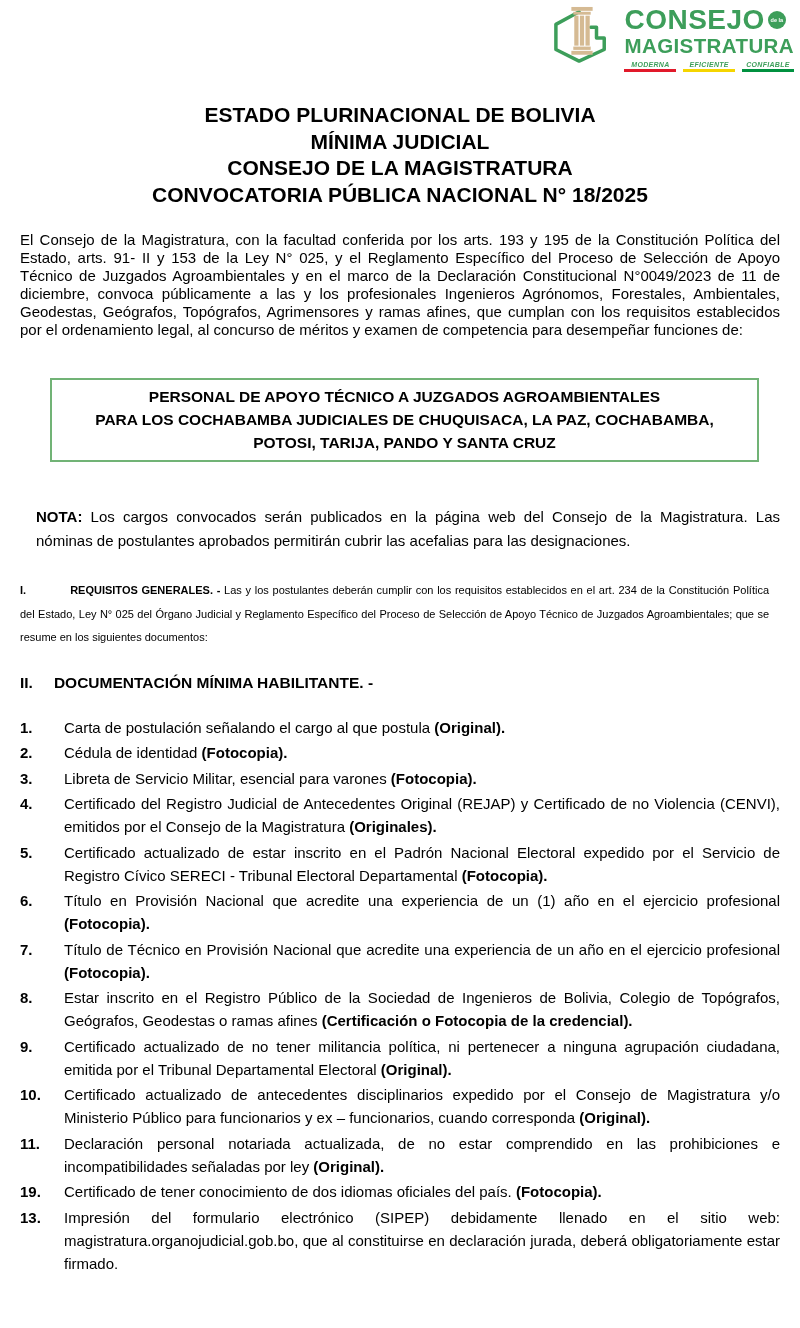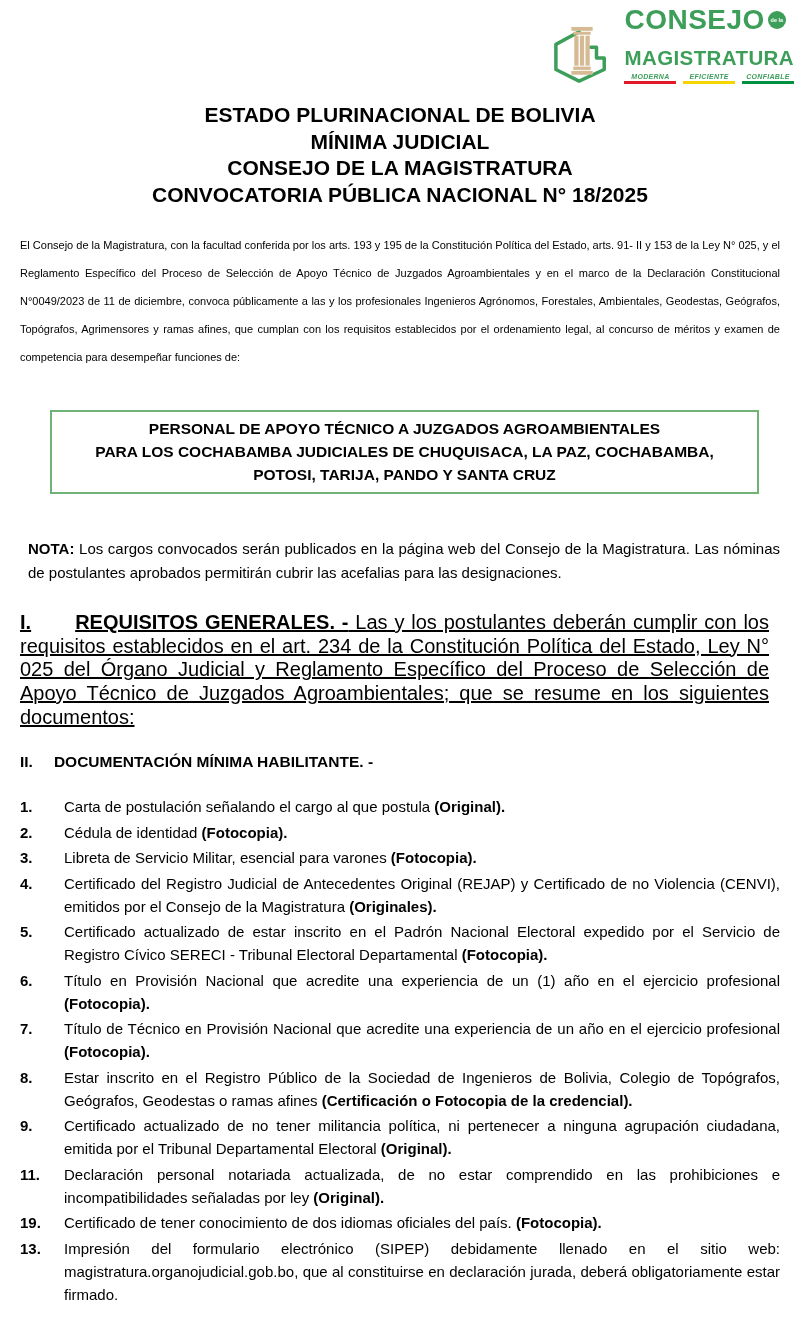--- a/index.html
+++ b/index.html
@@ -9,81 +9,80 @@
     overflow: hidden;
     font-family: "Liberation Sans", sans-serif;
     color: #000000;
     -webkit-font-smoothing: antialiased;
   }
   .page { position: relative; width: 760px; padding: 0 20px; }
 
   
   .logo {
     position: absolute; top: 6px; right: 6px;
-    display: flex; align-items: flex-end; gap: 9px;
+    display: flex; align-items: flex-start; gap: 9px;
   }
   .logo-icon { width: 66px; height: 58px; }
   .logo-text { display: flex; flex-direction: column; line-height: 1; }
   .logo-row1 { display: flex; align-items: center; gap: 3px; }
   .logo-name1 {
     font-size: 28px; font-weight: bold; letter-spacing: 0.5px;
     color: var(--logo-green);
   }
   .logo-badge {
     width: 18px; height: 18px; border-radius: 50%;
     background: var(--logo-green); color: #ffffff;
     font-size: 5.5px; font-weight: bold;
     display: flex; align-items: center; justify-content: center;
     text-align: center; line-height: 1.1;
   }
   .logo-name2 {
     font-size: 20.5px; font-weight: bold; letter-spacing: 0.4px;
-    color: var(--logo-green); margin-top: 14px;
+    color: var(--logo-green); margin-top: 2px;
   }
   .logo-tagline { display: flex; justify-content: space-between; margin-top: 4px; }
   .tag { display: flex; flex-direction: column; align-items: center; gap: 1px; }
   .tag-label {
     font-size: 7px; font-style: italic; font-weight: bold;
     color: var(--logo-green); letter-spacing: 0.3px;
   }
   .tag-bar { display: block; width: 100%; min-width: 52px; height: 3px; }
 
   
   .header-block { padding-top: 102px; }
   .h-line {
     text-align: center; font-weight: bold;
     font-size: 21px; line-height: 26.5px;
   }
 
   
   .intro {
     margin: 23px 0 12px 0;
-    font-size: 11px; line-height: 28px;
+    font-size: 15px; line-height: 18px;
     text-align: justify;
   }
 
   .title-box {
     margin: 39px 21px 0 30px;
     border: 2px solid var(--box-green);
     padding: 5px 10px 6px 10px;
     text-align: center;
   }
   .box-line { font-weight: bold; font-size: 15.5px; line-height: 23px; }
 
   .nota {
-    margin: 43px 0 0 8px;
+    margin: 43px 0 0 16px;
     font-size: 15px; line-height: 23.6px;
     text-align: justify;
   }
 
   .sec1 {
     margin: 27px 11px 0 0;
-    font-size: 20px; line-height: 23.6px;
-    text-align: justify;
-    text-decoration: underline;
+    font-size: 11px; line-height: 23.6px;
+    text-align: justify;
   }
   .sp1 { display: inline-block; width: 44px; }
 
   .sec2 {
     margin: 21px 0 0 0;
     font-size: 15.5px; line-height: 24px;
   }
   .sp2 { display: inline-block; width: 21px; }
 
   .b { font-weight: bold; text-align: center; }
@@ -193,20 +192,24 @@
       </div>
       <div class="req">
         <div class="req-num">8.</div>
         <div class="req-txt"><span>Estar inscrito en el Registro Público de la Sociedad de Ingenieros de Bolivia, Colegio de Topógrafos, Geógrafos, Geodestas o ramas afines </span><span class="b">(Certificación o Fotocopia de la credencial).</span></div>
       </div>
       <div class="req">
         <div class="req-num">9.</div>
         <div class="req-txt"><span>Certificado actualizado de no tener militancia política, ni pertenecer a ninguna agrupación ciudadana, emitida por el Tribunal Departamental Electoral </span><span class="b">(Original).</span></div>
       </div>
       <div class="req">
+        <div class="req-num">10.</div>
+        <div class="req-txt"><span>Certificado actualizado de antecedentes disciplinarios expedido por el Consejo de Magistratura y/o Ministerio Público para funcionarios y ex – funcionarios, cuando corresponda </span><span class="b">(Original).</span></div>
+      </div>
+      <div class="req">
         <div class="req-num">11.</div>
         <div class="req-txt"><span>Declaración personal notariada actualizada, de no estar comprendido en las prohibiciones e incompatibilidades señaladas por ley </span><span class="b">(Original).</span></div>
       </div>
       <div class="req">
         <div class="req-num">19.</div>
         <div class="req-txt"><span>Certificado de tener conocimiento de dos idiomas oficiales del país. </span><span class="b">(Fotocopia).</span></div>
       </div>
       <div class="req">
         <div class="req-num">13.</div>
         <div class="req-txt"><span>Impresión del formulario electrónico (SIPEP) debidamente llenado en el sitio web: magistratura.organojudicial.gob.bo, que al constituirse en declaración jurada, deberá obligatoriamente estar firmado.</span></div>

